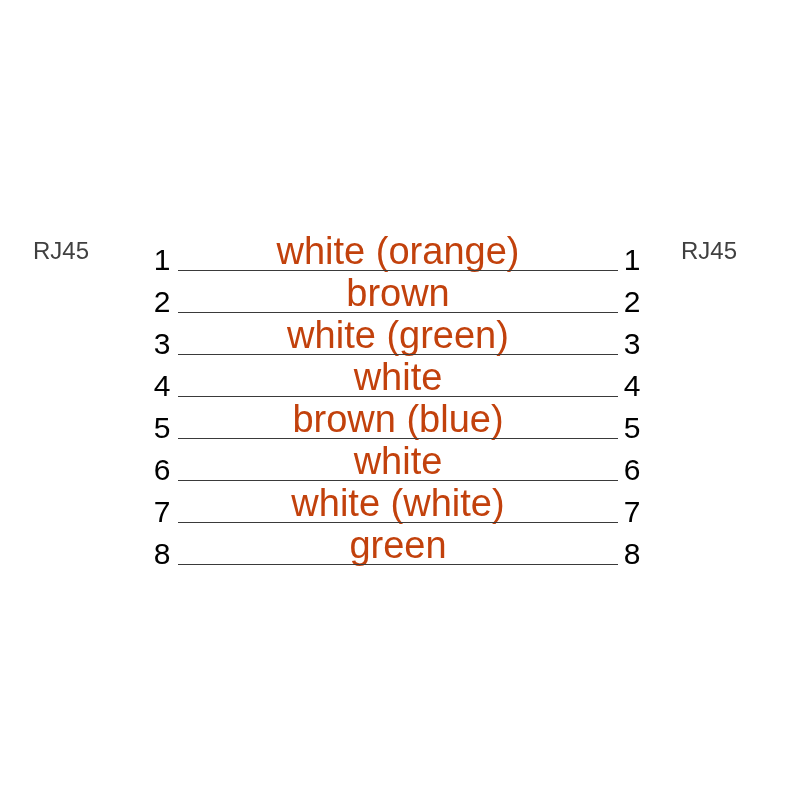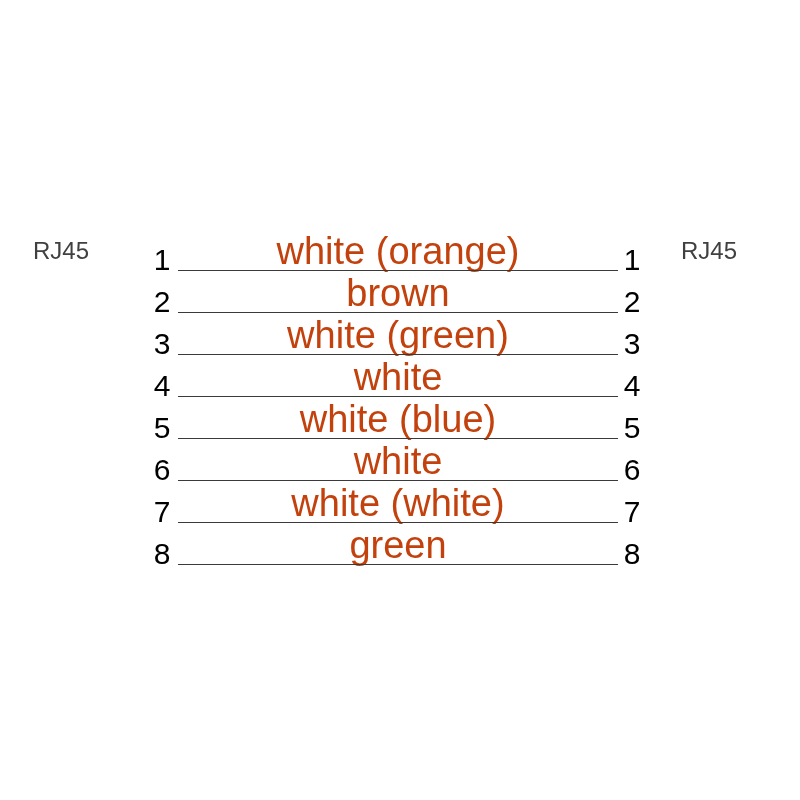--- a/index.html
+++ b/index.html
@@ -105,21 +105,21 @@
   </div>
 
   <div class="wire-row" style="top:396px;">
     <div class="wire-label">white</div>
     <div class="pin-number left">4</div>
     <div class="conductor"></div>
     <div class="pin-number right">4</div>
   </div>
 
   <div class="wire-row" style="top:438px;">
-    <div class="wire-label">white (blue)</div>
+    <div class="wire-label">brown (blue)</div>
     <div class="pin-number left">5</div>
     <div class="conductor"></div>
     <div class="pin-number right">5</div>
   </div>
 
   <div class="wire-row" style="top:480px;">
     <div class="wire-label">white</div>
     <div class="pin-number left">6</div>
     <div class="conductor"></div>
     <div class="pin-number right">6</div>

